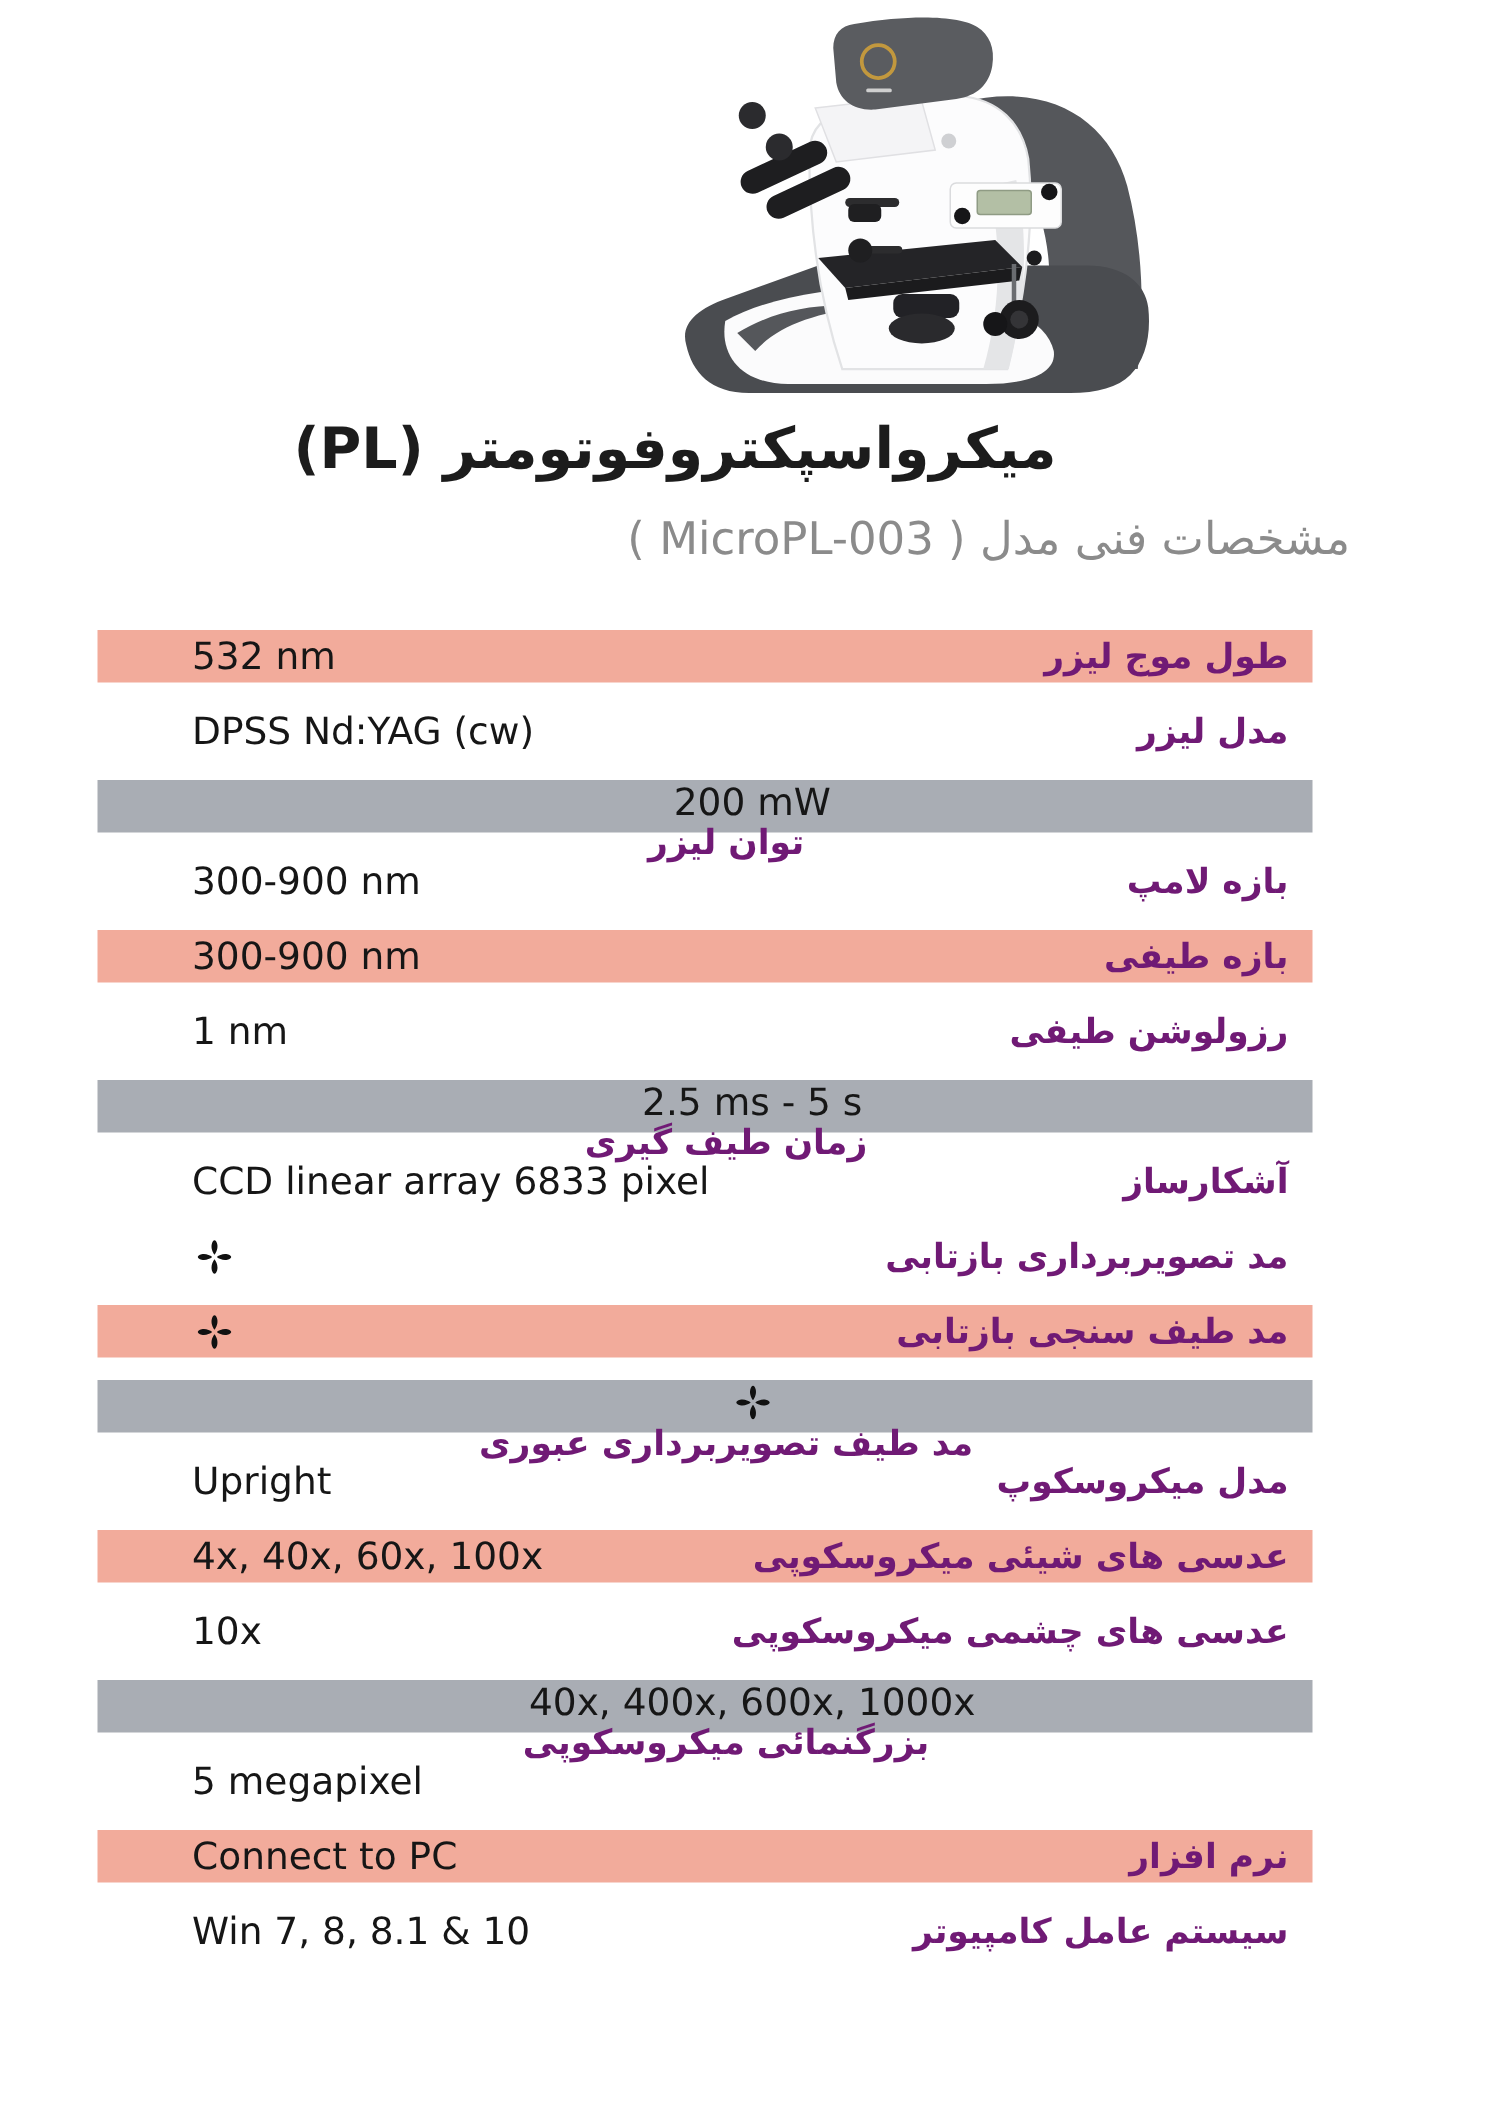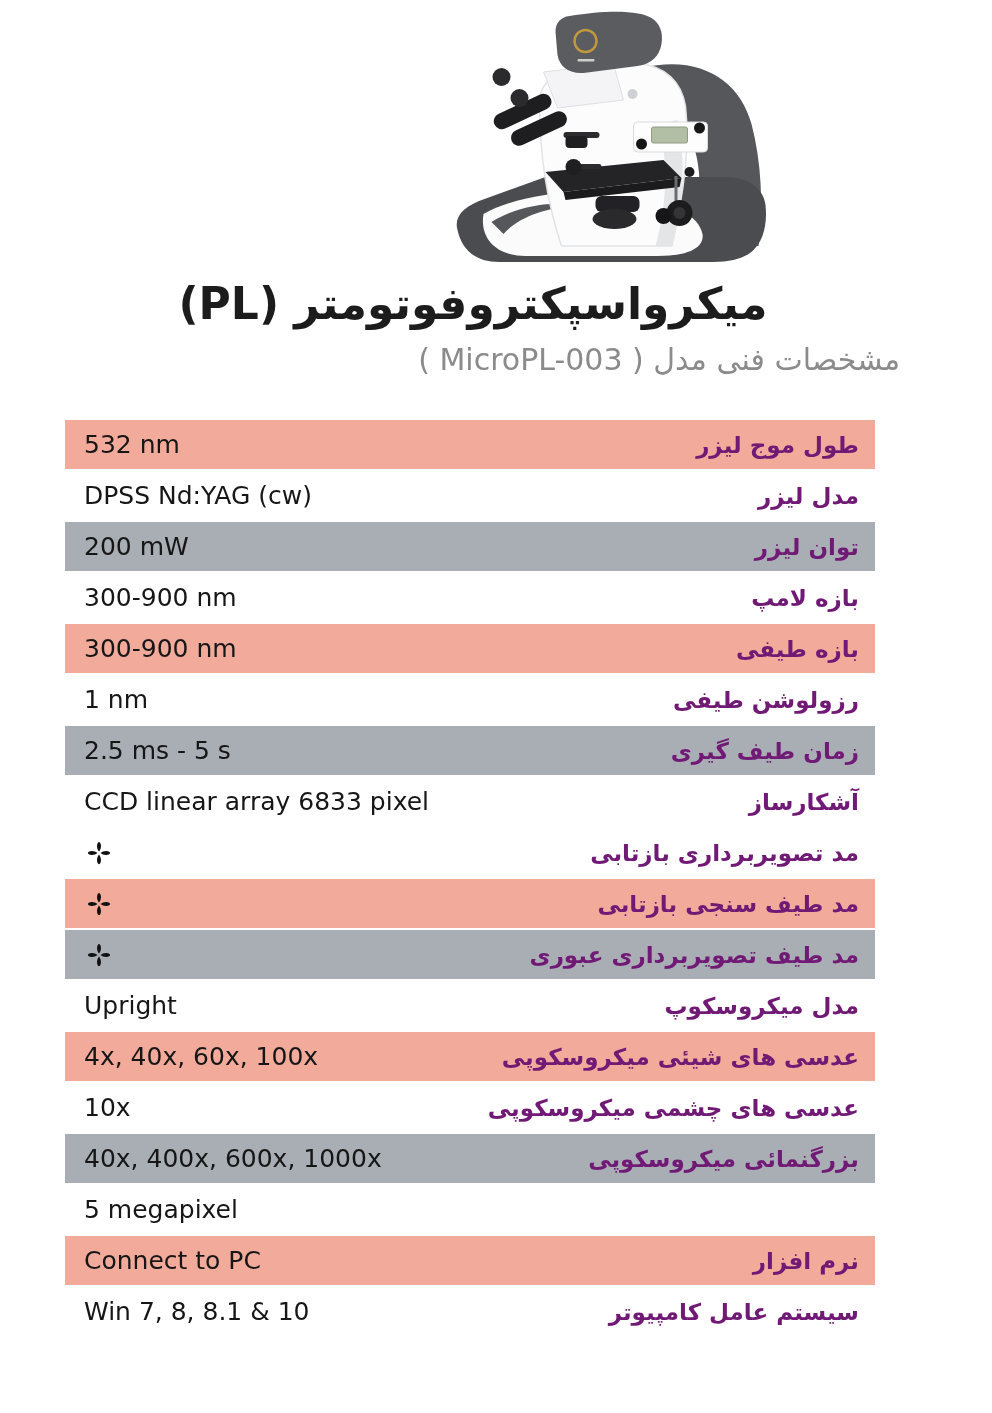--- a/index.html
+++ b/index.html
@@ -5,37 +5,38 @@
   html,body{margin:0;padding:0;}
   body{
     width:992px;height:1413px;position:relative;background:#ffffff;overflow:hidden;
     font-family:"DejaVu Sans","Liberation Sans",sans-serif;
     color:#1a1a1a;
   }
   
   .hero{position:absolute;left:425px;top:6px;width:365px;height:268px;}
   .title{
     position:absolute;left:0;top:276px;width:900px;text-align:center;
-    font-size:44px;font-weight:bold;color:var(--title-black,#1c1c1c);
-    direction:rtl;line-height:1.25;padding-left:23px;
+    font-size:38px;font-weight:bold;color:var(--title-black,#1c1c1c);
+    direction:rtl;line-height:1.25;
   }
   .subtitle{
     position:absolute;left:0;top:342px;width:900px;
     font-size:30px;color:var(--subtitle-gray,#8b8b8b);
     direction:rtl;line-height:1.2;
   }
   
   .spec-table{position:absolute;left:65px;top:420px;width:810px;}
   .row{
-    width:100%;height:49px;margin-bottom:2px;
+    width:100%;height:35px;margin-bottom:15px;
     display:flex;align-items:center;justify-content:space-between;
     box-sizing:border-box;
+    padding-left:44px;
   }
   .row--salmon{background:var(--salmon,#F2AB9B);}
-  .row--gray{background:var(--gray,#A9ADB4);}
+  .row--gray{background:var(--gray,#A9ADB4);flex-direction:column;}
   .row--white{background:transparent;}
   .spec-value{
     font-size:25px;color:#161616;padding-left:19px;white-space:nowrap;
     display:flex;align-items:center;
   }
   .spec-label{
     font-size:23px;font-weight:bold;color:#701a75;padding-right:16px;
     direction:rtl;white-space:nowrap;
   }
   .petal-icon{width:30px;height:30px;display:block;color:#111;}

